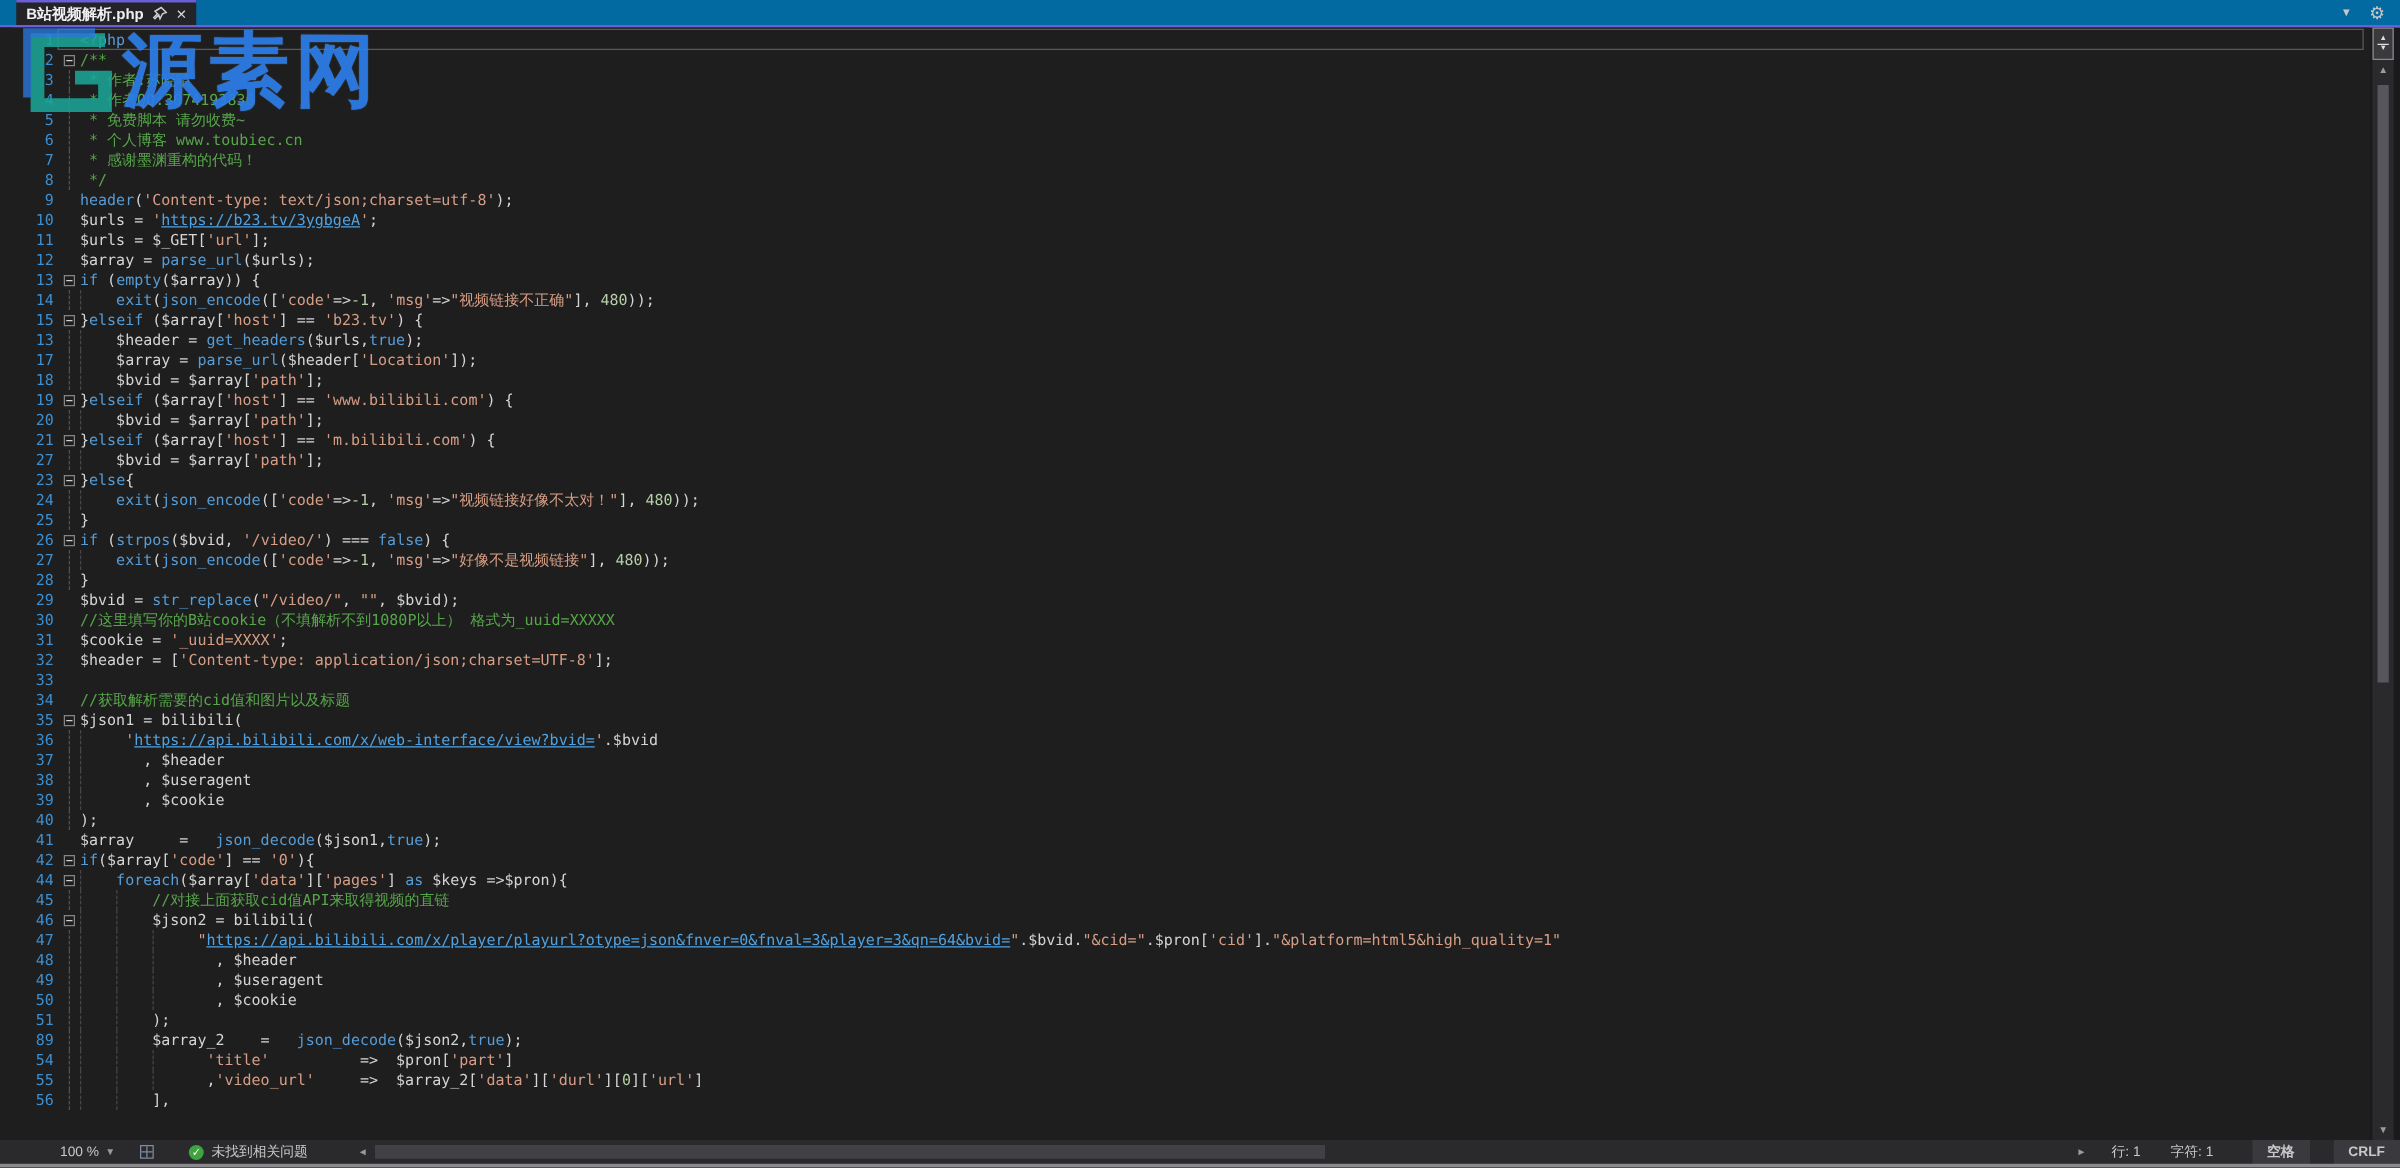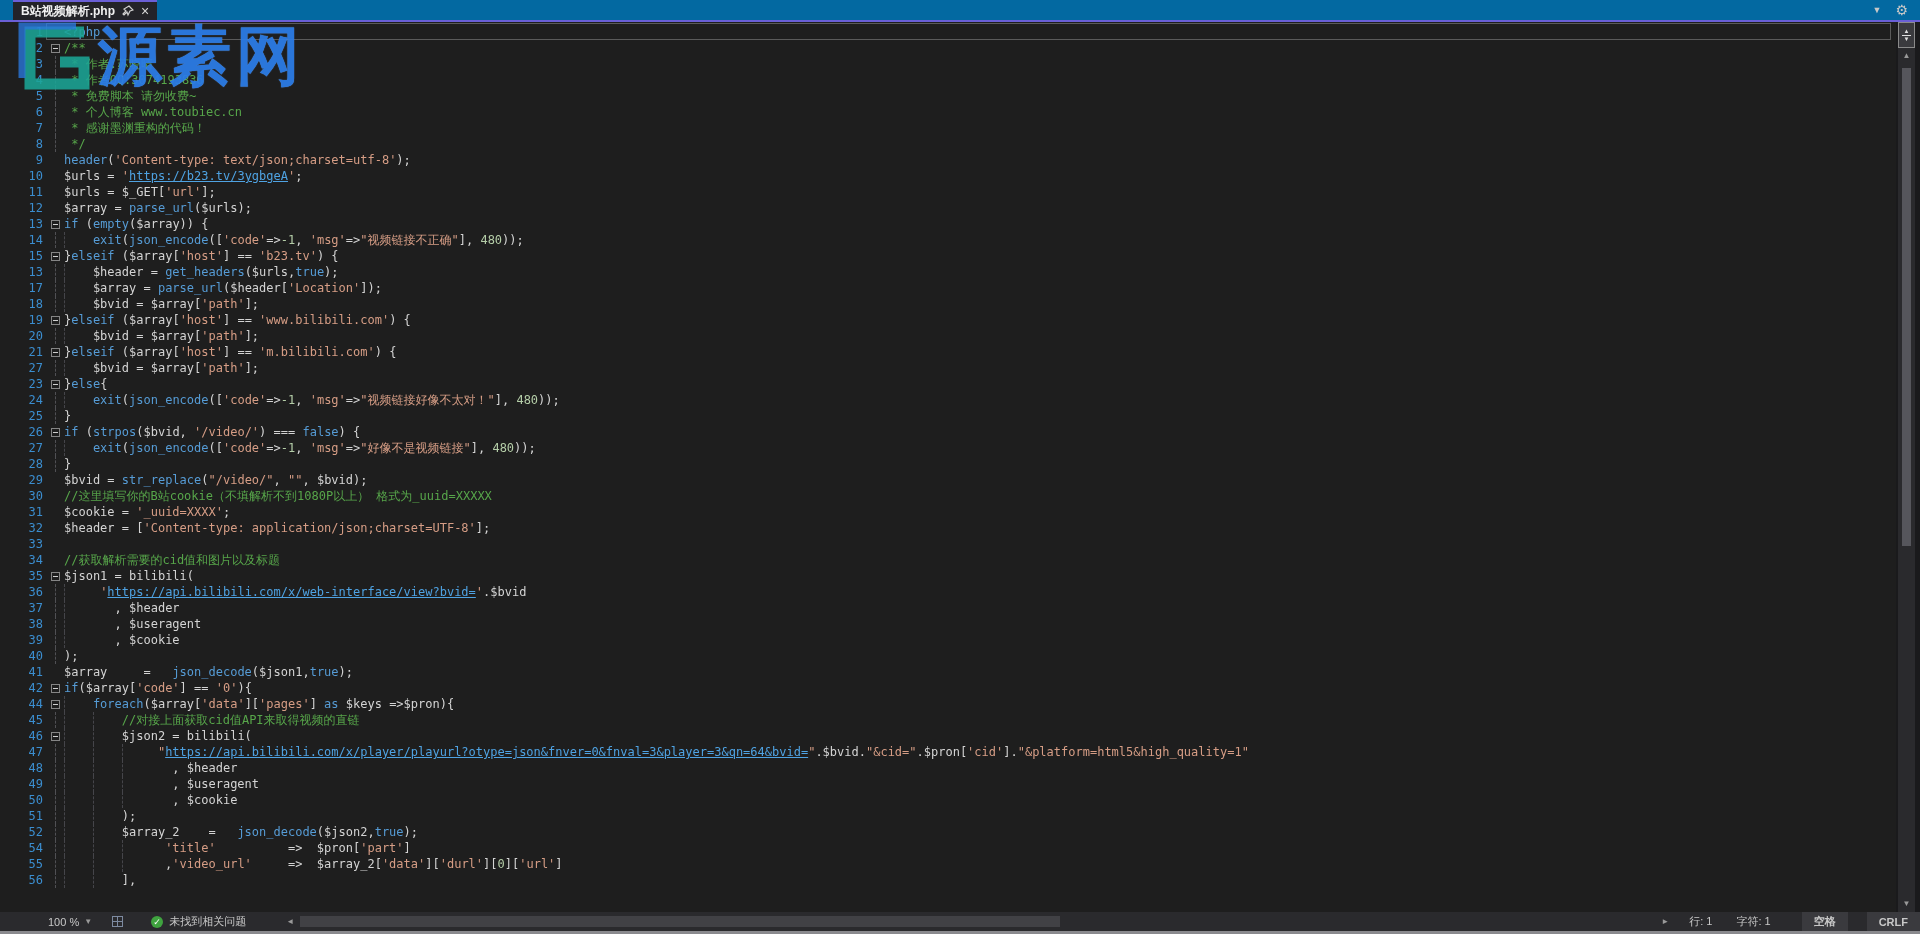--- a/index.html
+++ b/index.html
@@ -412,21 +412,21 @@
         <div class="codeln"><span class="ig"></span><span class="ig"></span><span class="ig"></span><span class="v">   , $cookie</span></div>
       </div>
       <div class="line">
         <div class="ln">51</div>
         <div class="fm">
           <span class="fbar"></span>
         </div>
         <div class="codeln"><span class="ig"></span><span class="ig"></span><span class="v">);</span></div>
       </div>
       <div class="line">
-        <div class="ln">52</div>
+        <div class="ln">89</div>
         <div class="fm">
           <span class="fbar"></span>
         </div>
         <div class="codeln"><span class="ig"></span><span class="ig"></span><span class="v">$array_2    =   </span><span class="k">json_decode</span><span class="v">($json2,</span><span class="k">true</span><span class="v">);</span></div>
       </div>
       <div class="line">
         <div class="ln">54</div>
         <div class="fm">
           <span class="fbar"></span>
         </div>

